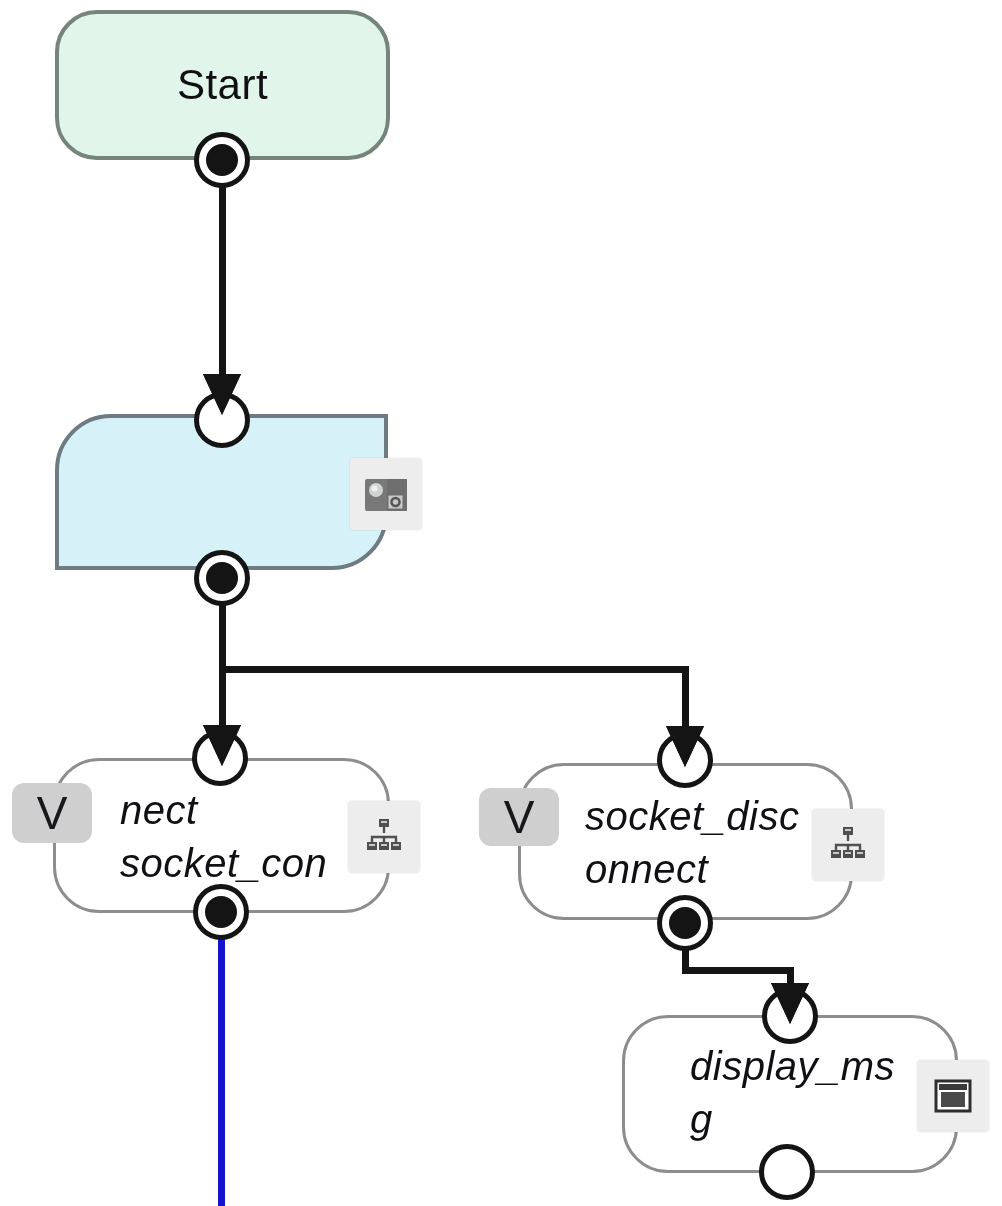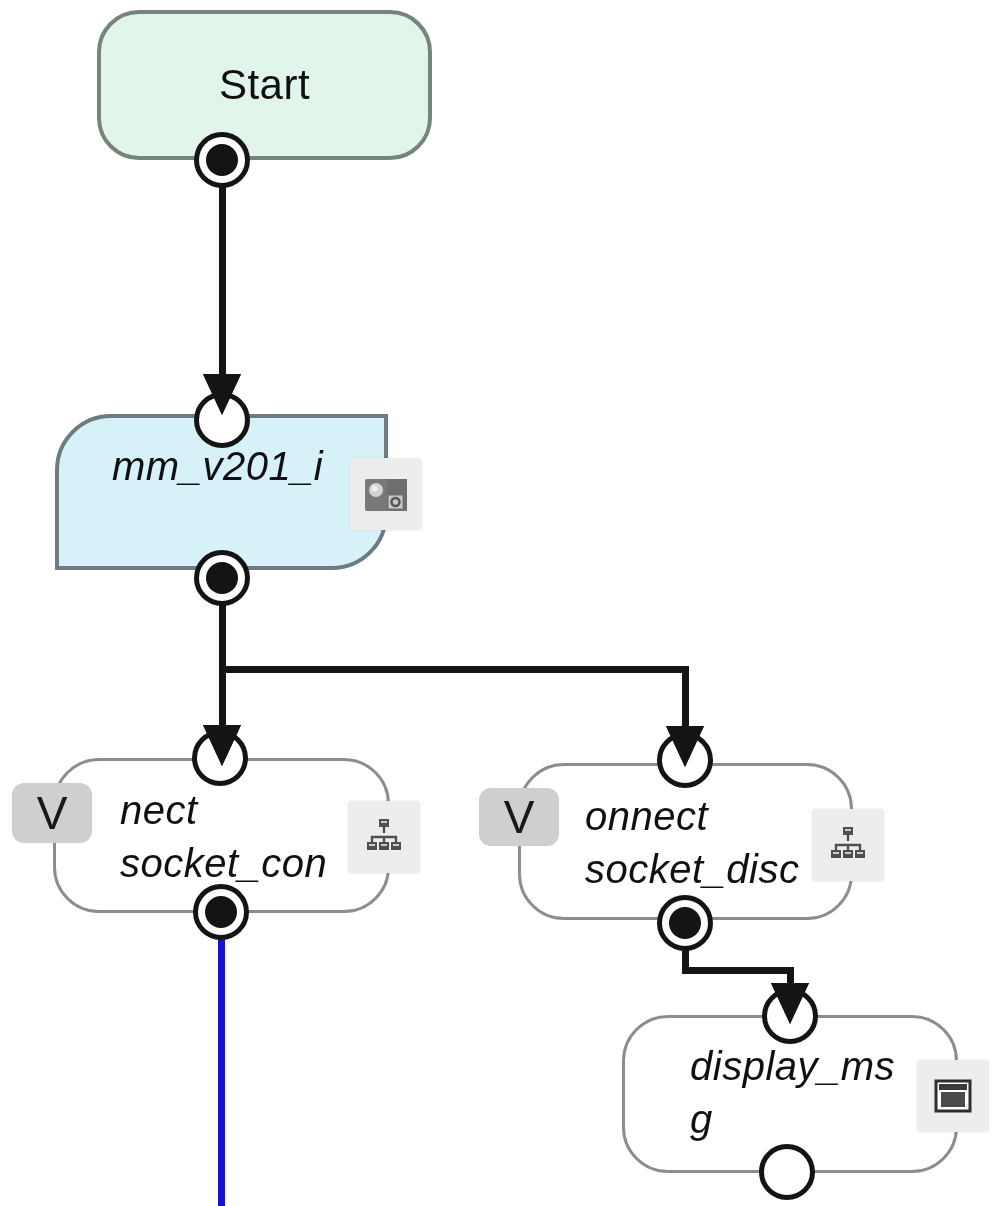--- a/index.html
+++ b/index.html
@@ -13,21 +13,21 @@
   .edge.selected{background:var(--edge-selected,#1414cf);}
   .arrowhead{
     position:absolute;width:0;height:0;z-index:6;
     border-left:19px solid transparent;border-right:19px solid transparent;
     border-top:41px solid var(--edge,#141414);
   }
   
   .node{position:absolute;box-sizing:border-box;z-index:2;background:var(--node-fill,#fff);}
   .node.start{
     background:var(--start-fill,#e1f5ea);border:4px solid var(--start-border,#75857c);
-    border-radius:42px;display:flex;align-items:center;justify-content:center;margin-left:42px;
+    border-radius:42px;display:flex;align-items:center;justify-content:center;
   }
   .node.init{
     background:var(--init-fill,#d6f1f7);border:4px solid var(--init-border,#6d7c82);
     border-radius:56px 0 56px 0;
   }
   .node.task{border:3px solid var(--node-border,#8d8d8d);border-radius:46px;}
   .start-label{font-size:42px;color:var(--label-color,#101014);letter-spacing:0.5px;}
   .node-label{
     position:absolute;z-index:3;font-size:40px;font-style:italic;
     color:var(--label-color,#101014);line-height:53px;letter-spacing:0.5px;white-space:nowrap;
@@ -75,21 +75,20 @@
   <div class="arrowhead" style="left:771px;top:983px;"></div>
 
   <div class="edge selected" style="left:218px;top:918px;width:7px;height:288px;"></div>
 
   <div class="node start" style="left:55px;top:10px;width:335px;height:150px;">
     <span class="start-label">Start</span>
   </div>
 
   <div class="node init" style="left:55px;top:414px;width:333px;height:156px;"></div>
   <div class="node-label" style="left:112px;top:440px;">
-    <span>mm_v201_i</span>
   </div>
   <div class="icon-tile" style="left:350px;top:458px;">
     <svg width="50" height="50" viewBox="0 0 50 50">
       <rect x="4" y="10" width="42" height="32" rx="2" fill="#787878"></rect>
       <rect x="26" y="10" width="20" height="32" fill="#6e6e6e"></rect>
       <circle cx="15" cy="21" r="7" fill="#cfd4d2"></circle>
       <circle cx="13.5" cy="19.5" r="3" fill="#f0f0f0"></circle>
       <rect x="27" y="26" width="15" height="14" fill="#c8c8c8" stroke="#6e6e6e" stroke-width="1"></rect>
       <circle cx="34.5" cy="33" r="4" fill="none" stroke="#555555" stroke-width="2.5"></circle>
     </svg>
@@ -117,22 +116,22 @@
       <rect x="20" y="30" width="6" height="2" fill="#c9c9c9"></rect>
       <rect x="32" y="30" width="6" height="2" fill="#c9c9c9"></rect>
     </svg>
   </div>
 
   <div class="node task" style="left:518px;top:763px;width:335px;height:157px;"></div>
   <div class="badge" style="left:479px;top:788px;width:80px;height:58px;">
     <span>V</span>
   </div>
   <div class="node-label" style="left:585px;top:790px;">
+    <span>socket_disc</span>
     <span>onnect</span>
-    <span>socket_disc</span>
   </div>
   <div class="icon-tile" style="left:812px;top:809px;">
     <svg width="46" height="46" viewBox="0 0 46 46">
       <g fill="#4f4f4f">
         <rect x="18" y="5" width="10" height="8"></rect>
         <rect x="6" y="28" width="10" height="8"></rect>
         <rect x="18" y="28" width="10" height="8"></rect>
         <rect x="30" y="28" width="10" height="8"></rect>
       </g>
       <path d="M23 13v6 M11 28v-5h24v5 M23 23v5" stroke="#4f4f4f" stroke-width="2.4" fill="none"></path>

